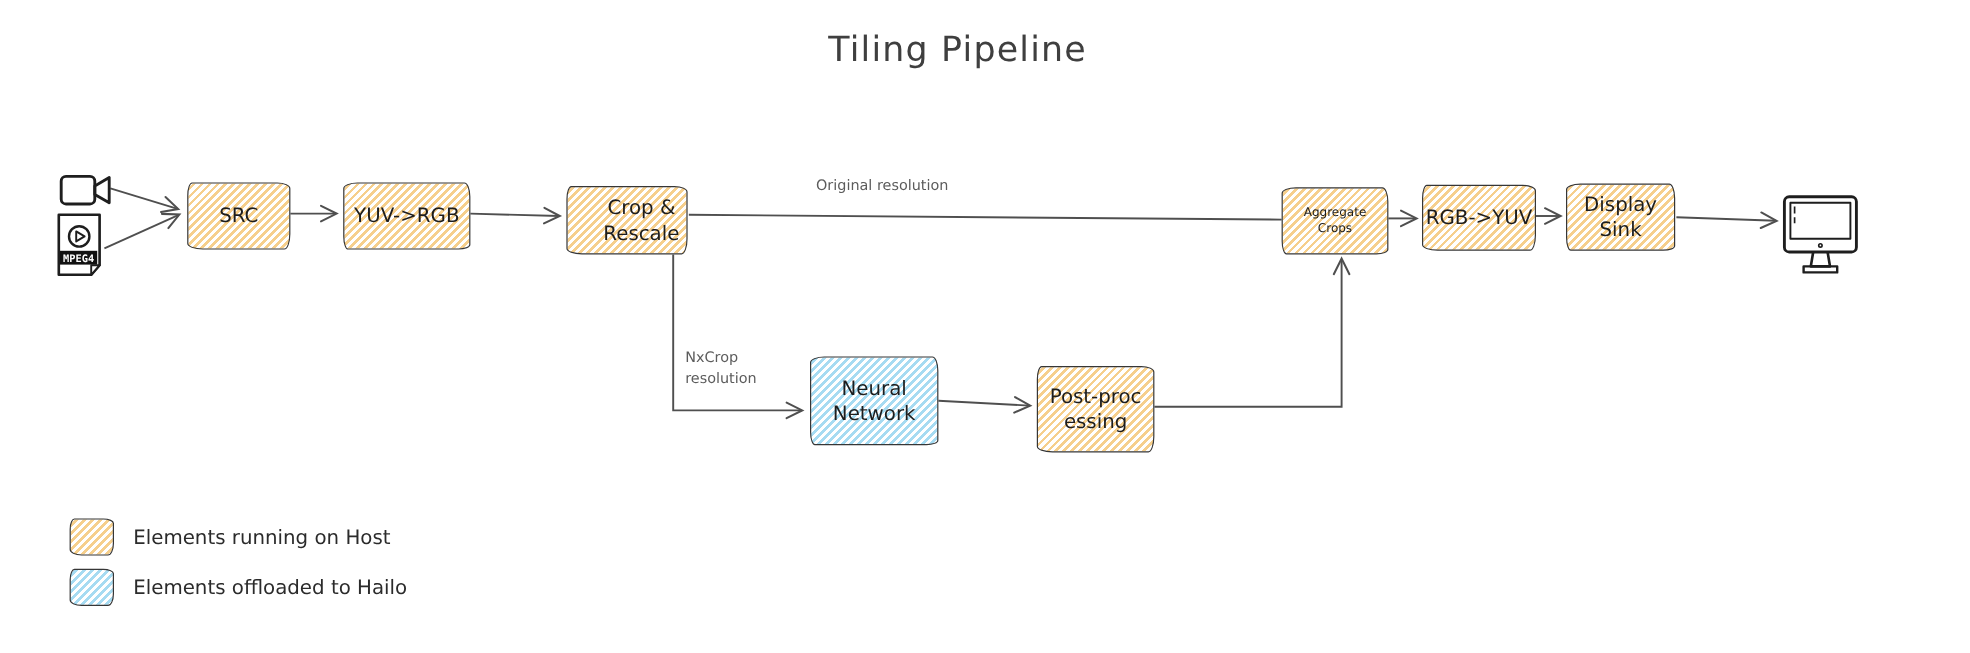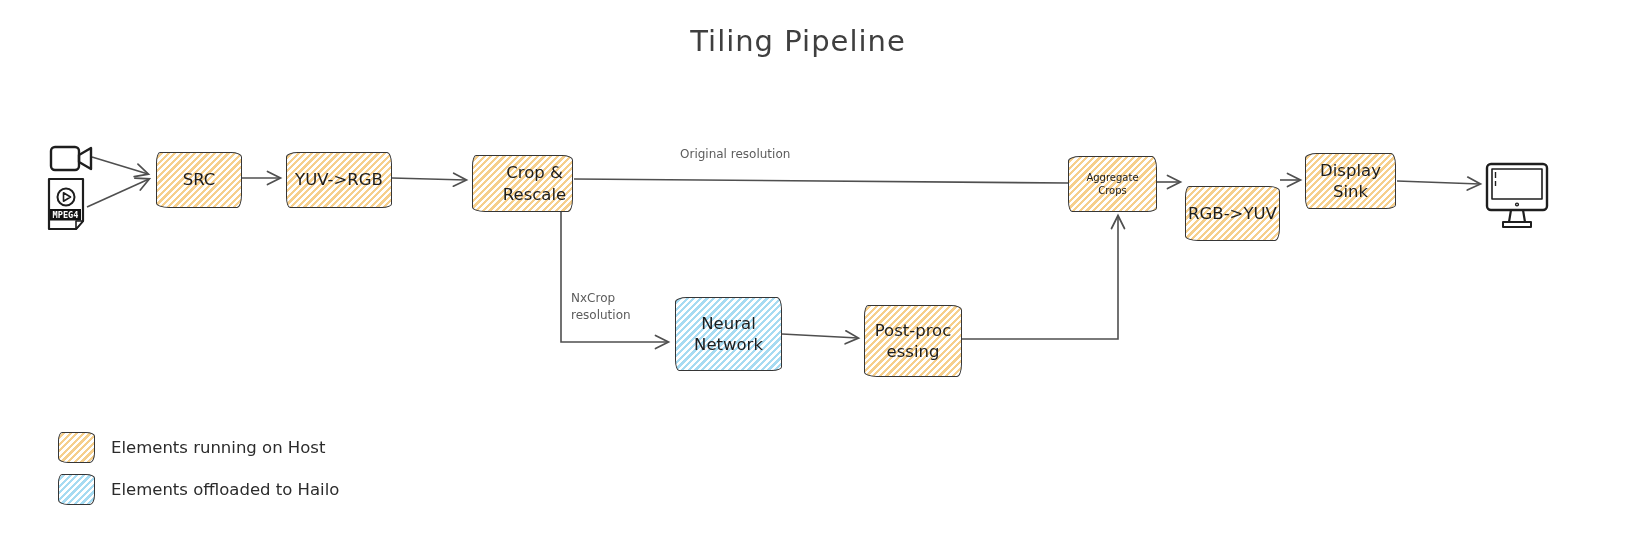--- a/index.html
+++ b/index.html
@@ -111,21 +111,21 @@
 <div class="node host r1" style="left:864px;top:305px;width:98px;height:72px;">
   <span>Post-proc</span>
   <span>essing</span>
 </div>
 
 <div class="node host r2" style="left:1068px;top:156px;width:89px;height:56px;font-size:10px;">
   <span>Aggregate</span>
   <span>Crops</span>
 </div>
 
-<div class="node host r1" style="left:1185px;top:154px;width:95px;height:55px;margin-top:32px;">
+<div class="node host r1" style="left:1185px;top:154px;width:95px;height:55px;">
   <span>RGB-&gt;YUV</span>
 </div>
 
 <div class="node host r2" style="left:1305px;top:153px;width:91px;height:56px;">
   <span>Display</span>
   <span>Sink</span>
 </div>
 
 <div class="edge-label" style="left:680px;top:146px;">Original resolution</div>
 

